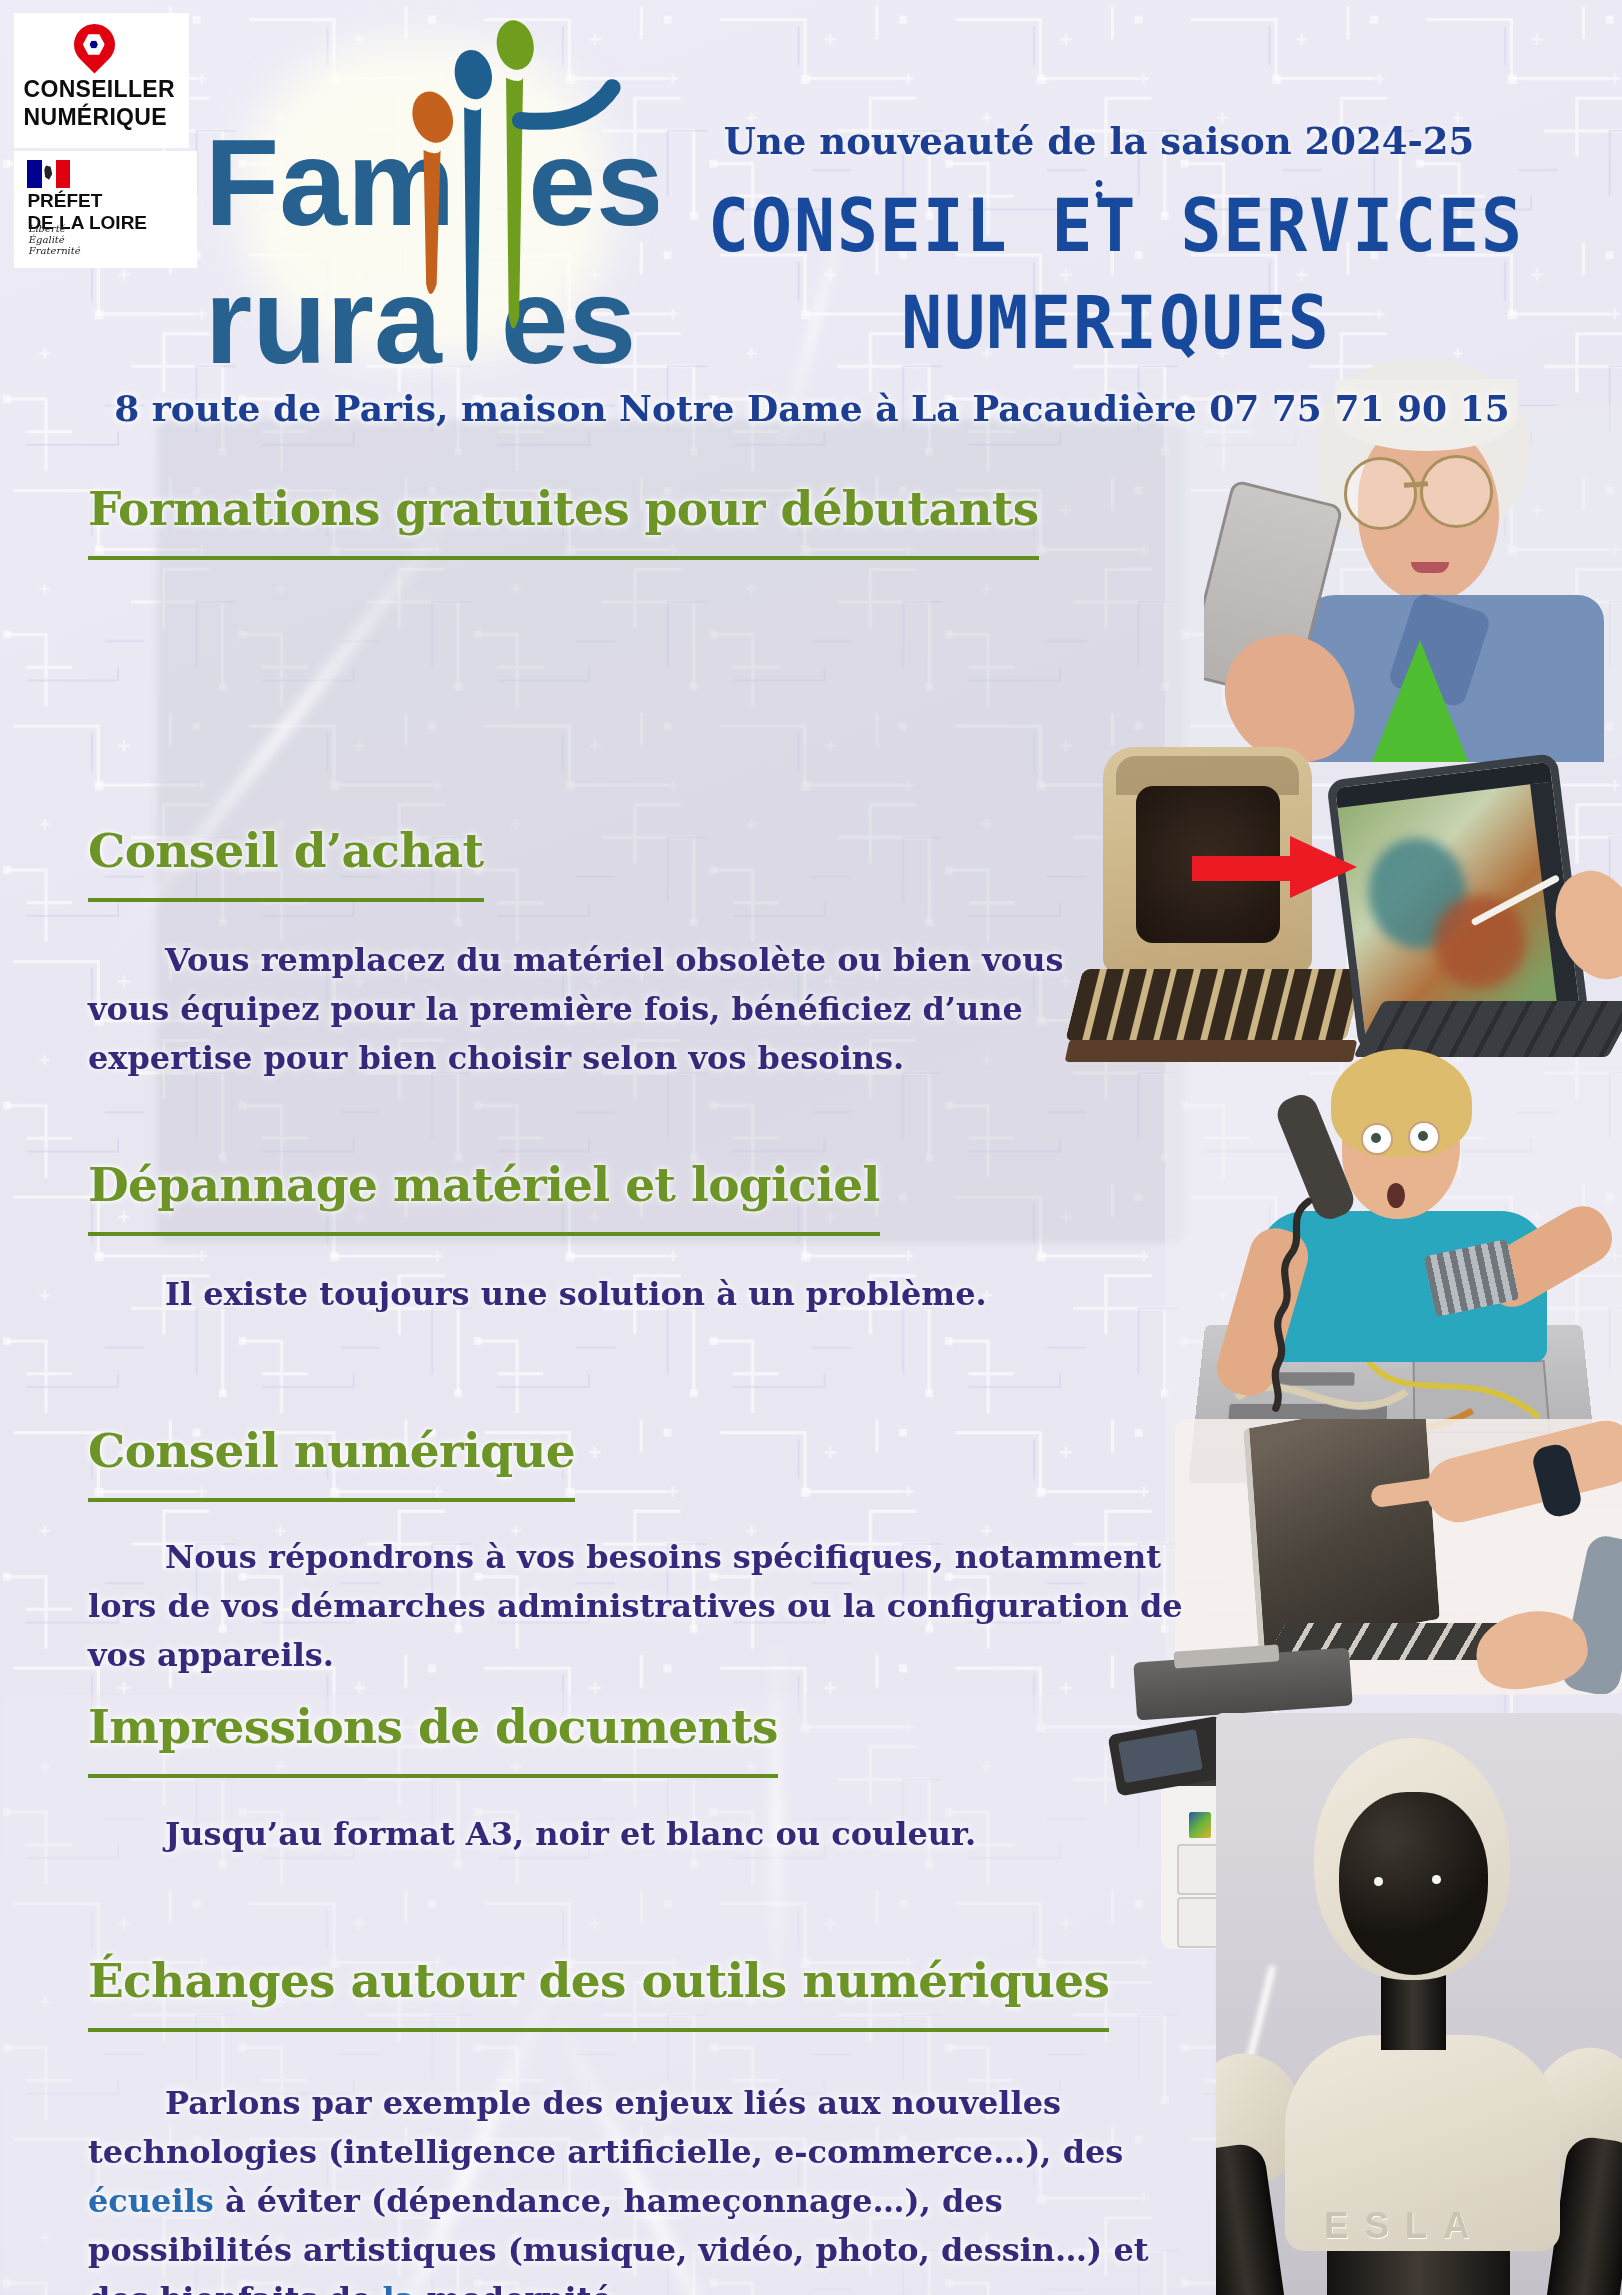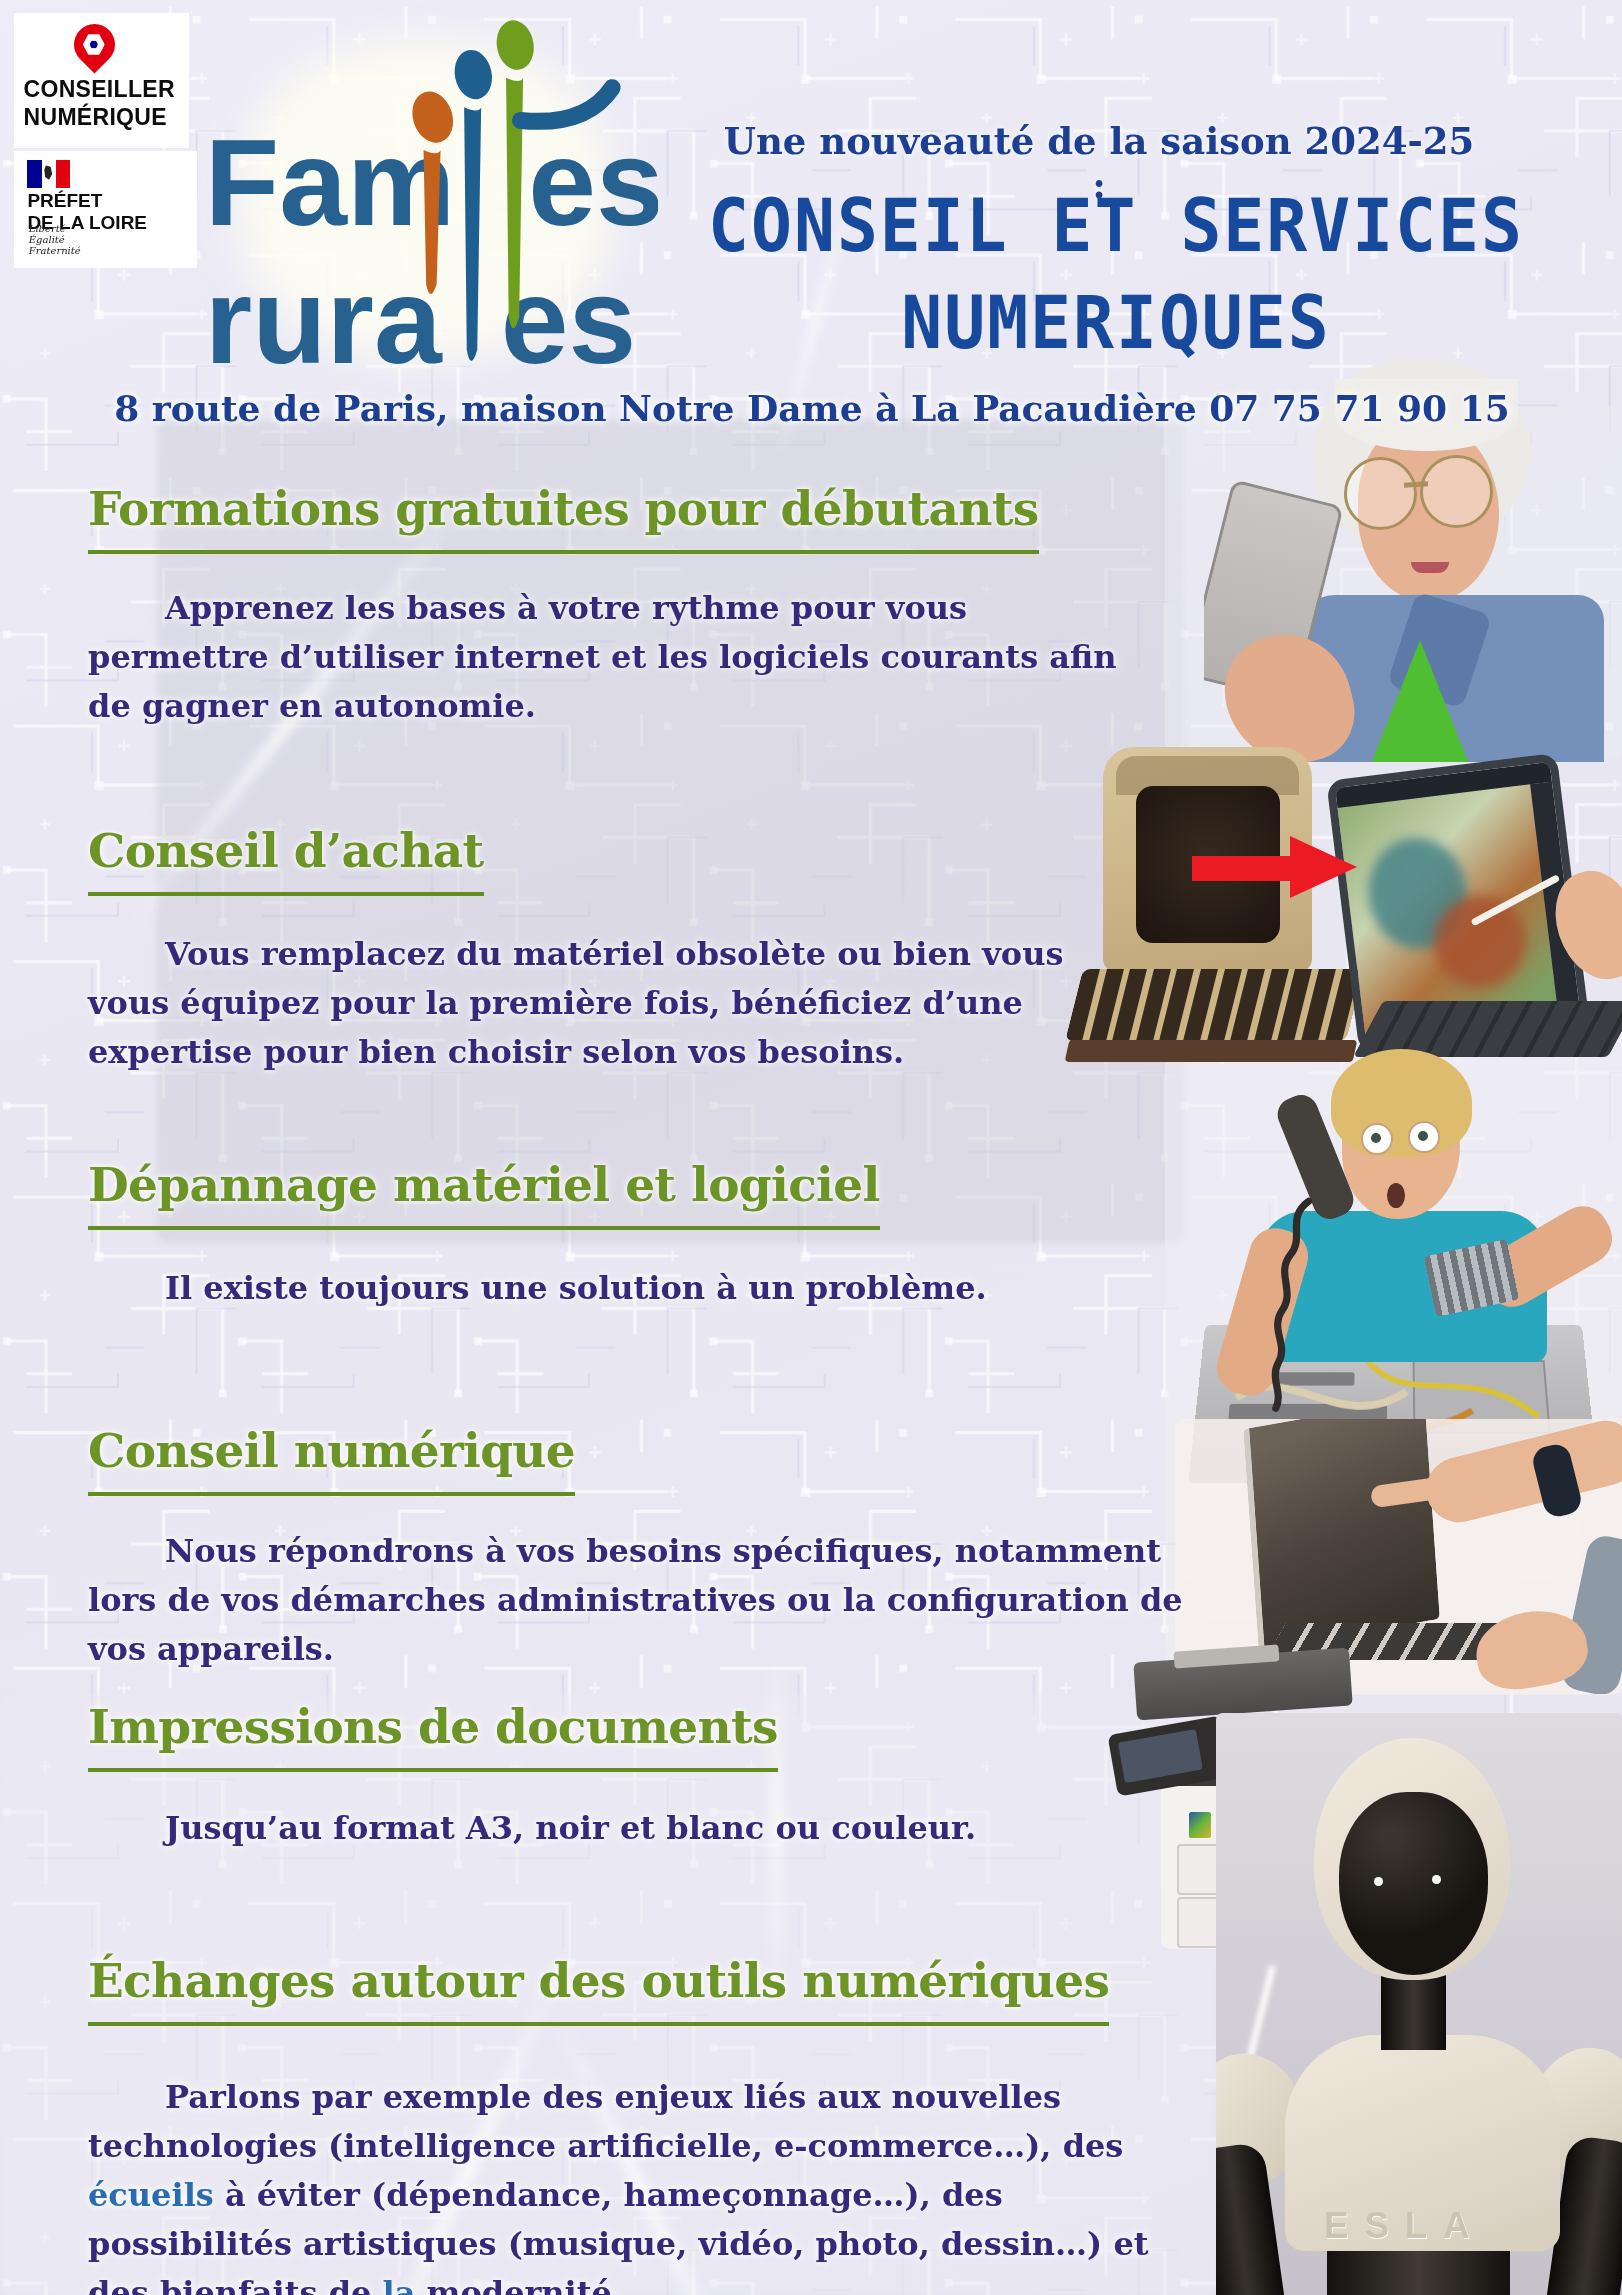--- a/index.html
+++ b/index.html
@@ -49,21 +49,21 @@
   .dtitle{position:absolute;left:681px;top:185px;width:870px;z-index:3;text-align:center;
     font-family:"DejaVu Sans Mono","Liberation Mono",monospace;font-weight:bold;font-size:68px;line-height:90px;
     color:#17499c;letter-spacing:2px;transform:scaleY(1.08);
     text-shadow:0 0 3.9px #fffbe6,0 0 11.8px #fffbe6,0 0 23.6px #fff8dc,2.6px 2.6px 5.2px #fffaе0,0 0 1.3px #fffbe6;}
   .address{position:absolute;left:79px;top:387px;width:1466px;text-align:center;z-index:4;white-space:nowrap;
     font-weight:bold;font-size:36px;color:#1c3f94;text-shadow:0 0 6.5px #ffffff,0 0 11.8px #ffffff;}
 
   
   .sec{position:absolute;left:88px;z-index:3;}
   .h{display:inline-block;margin:0;font-size:47px;font-weight:bold;color:#6d9427;letter-spacing:-0.7px;
-    border-bottom:4.6px solid #628e20;padding-bottom:14px;text-shadow:0 0 9.2px #ffffff,0 0 3.9px #ffffff;}
+    border-bottom:4.6px solid #628e20;padding-bottom:20px;text-shadow:0 0 9.2px #ffffff,0 0 3.9px #ffffff;}
   .p{margin:0;width:1060px;font-size:32px;line-height:49px;font-weight:600;color:#36297b;
     text-indent:77px;text-shadow:0 0 6.5px rgba(255,255,255,.9),0 0 11.8px rgba(255,255,255,.7);}
   .p .accent{color:#2a6cb0;}
   .s1{top:481px;} .s1 .p{margin-top:30px;}
   .s2{top:823px;} .s2 .p{margin-top:34px;}
   .s3{top:1157px;} .s3 .p{margin-top:34px;}
   .s4{top:1423px;} .s4 .p{margin-top:31px;width:1112px;}
   .s5{top:1699px;} .s5 .p{margin-top:32px;}
   .s6{top:1953px;} .s6 .p{margin-top:47px;width:1112px;}
 
@@ -390,21 +390,20 @@
     </div>
     <div class="abs rb-neck"></div>
     <div class="abs rb-head"></div>
     <div class="abs rb-visor"></div>
     <div class="abs rb-eye re1"></div>
     <div class="abs rb-eye re2"></div>
   </div>
 
   <section class="sec s1">
     <h2 class="h">Formations gratuites pour débutants</h2>
-    <p class="p"><span>Apprenez les bases à votre rythme pour vous permettre d’utiliser internet et les logiciels courants afin de gagner en autonomie.</span></p>
   </section>
   <section class="sec s2">
     <h2 class="h">Conseil d’achat</h2>
     <p class="p"><span>Vous remplacez du matériel obsolète ou bien vous vous équipez pour la première fois, bénéficiez d’une expertise pour bien choisir selon vos besoins.</span></p>
   </section>
   <section class="sec s4">
     <h2 class="h">Conseil numérique</h2>
     <p class="p"><span>Nous répondrons à vos besoins spécifiques, notamment lors de vos démarches administratives ou la configuration de vos appareils.</span></p>
   </section>
   <section class="sec s3">

